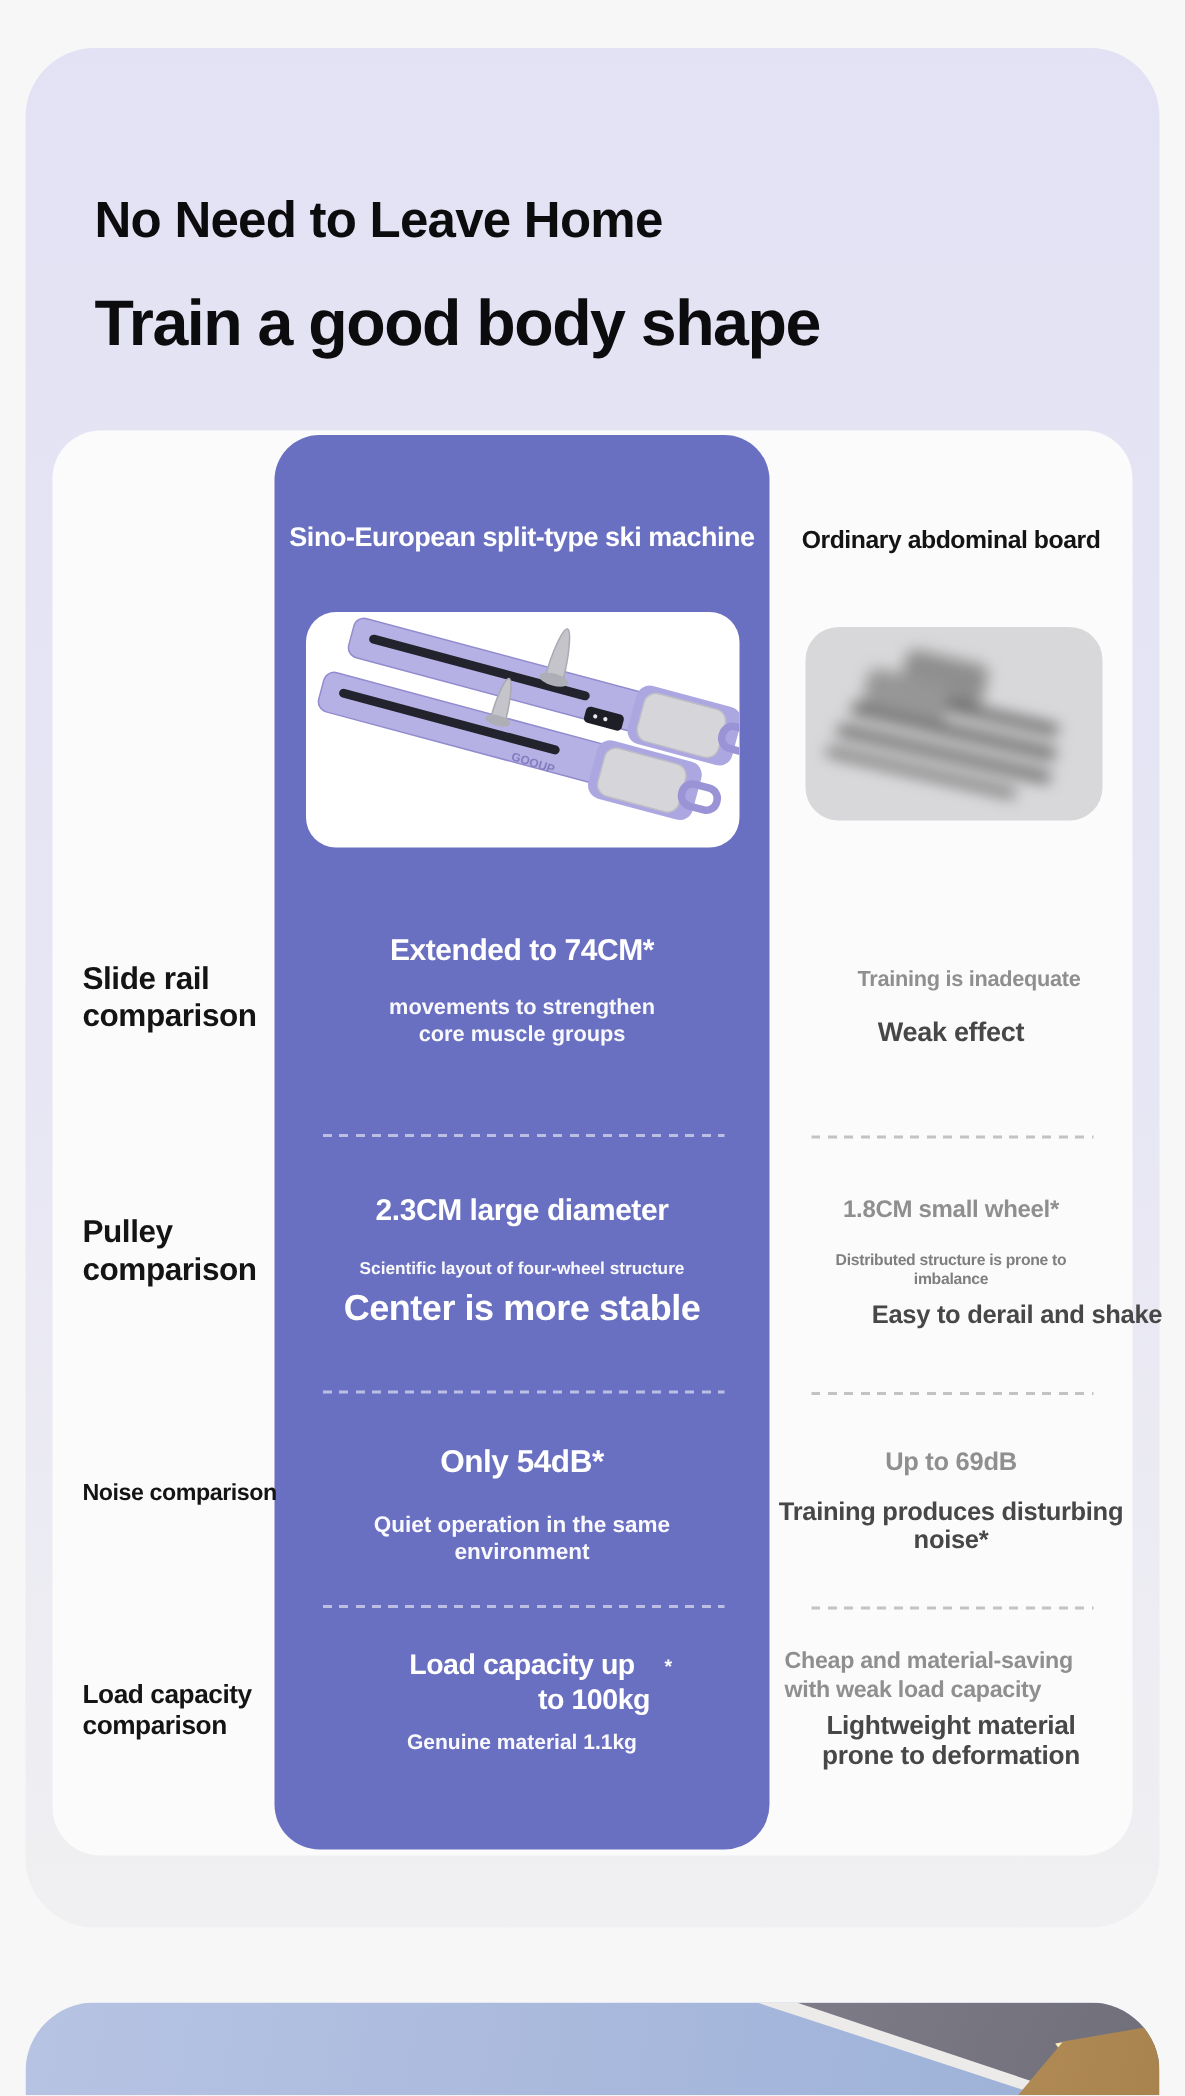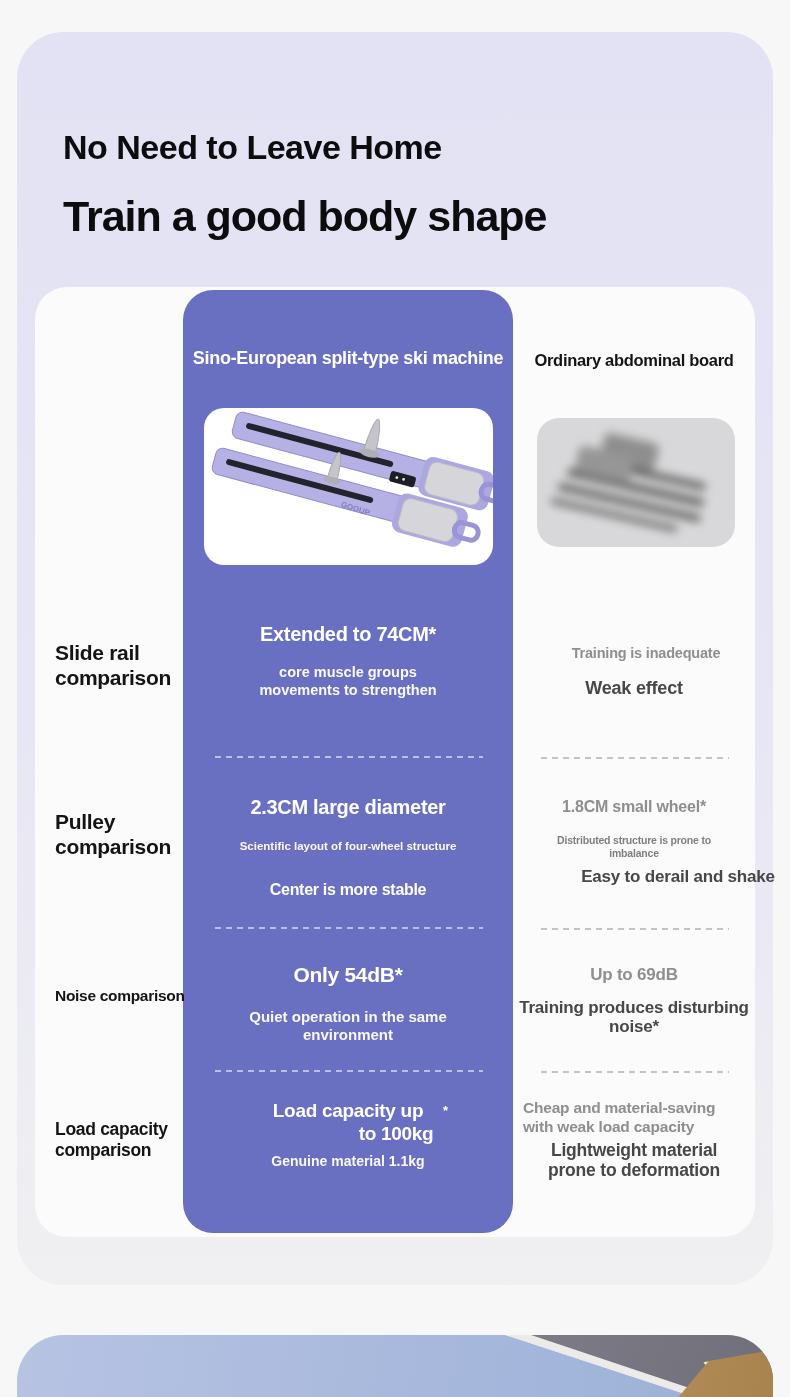--- a/index.html
+++ b/index.html
@@ -39,21 +39,21 @@
   .lbl-3{top:987px;width:170px;font-size:15.5px;}
   .lbl-4{top:1119px;width:135px;font-size:17.5px;}
 
   
   .ours-title{left:183px;width:330px;text-align:center;color:#ffffff;font-weight:700;letter-spacing:-0.3px;}
   .ours-desc{left:203px;width:290px;text-align:center;color:rgba(255,255,255,0.96);font-weight:700;line-height:1.22;}
   .o-t1{top:623px;font-size:20px;}
   .o-d1{top:664px;font-size:14.5px;}
   .o-t2{top:796px;font-size:20px;}
   .o-s2{top:839px;font-size:11.5px;}
-  .o-b2{top:859px;font-size:16px;margin-top:22px;}
+  .o-b2{top:859px;font-size:24px;}
   .o-t3{top:963px;font-size:21px;}
   .o-d3{top:1008px;font-size:15px;}
   .o-t4a{top:1100px;font-size:19px;}
   .o-t4b{top:1123px;font-size:19px;margin-left:48px;}
   .o-star4{left:443px;top:1103px;font-size:13px;color:#ffffff;font-weight:700;}
   .o-d4{top:1153px;font-size:14px;}
 
   
   .theirs-txt{left:513px;width:242px;text-align:center;font-weight:700;letter-spacing:-0.2px;line-height:1.2;}
   .gray{color:#8f8f8f;}
@@ -150,22 +150,22 @@
     </svg>
   </div>
 
   <div class="abs row-label lbl-1">Slide rail comparison</div>
   <div class="abs row-label lbl-2">Pulley comparison</div>
   <div class="abs row-label lbl-3">Noise comparison</div>
   <div class="abs row-label lbl-4">Load capacity comparison</div>
 
   <div class="abs ours-title o-t1">Extended to 74CM*</div>
   <div class="abs ours-desc o-d1">
+    <div>movements to strengthen</div>
     <div>core muscle groups</div>
-    <div>movements to strengthen</div>
   </div>
   <div class="abs theirs-txt gray t-1a">Training is inadequate</div>
   <div class="abs theirs-txt dark t-1b">Weak effect</div>
   <div class="abs dash dash-ours dv1"></div>
   <div class="abs dash dash-theirs dw1"></div>
 
   <div class="abs ours-title o-t2">2.3CM large diameter</div>
   <div class="abs ours-desc o-s2">Scientific layout of four-wheel structure</div>
   <div class="abs ours-title o-b2">Center is more stable</div>
   <div class="abs theirs-txt gray t-2a">1.8CM small wheel*</div>

